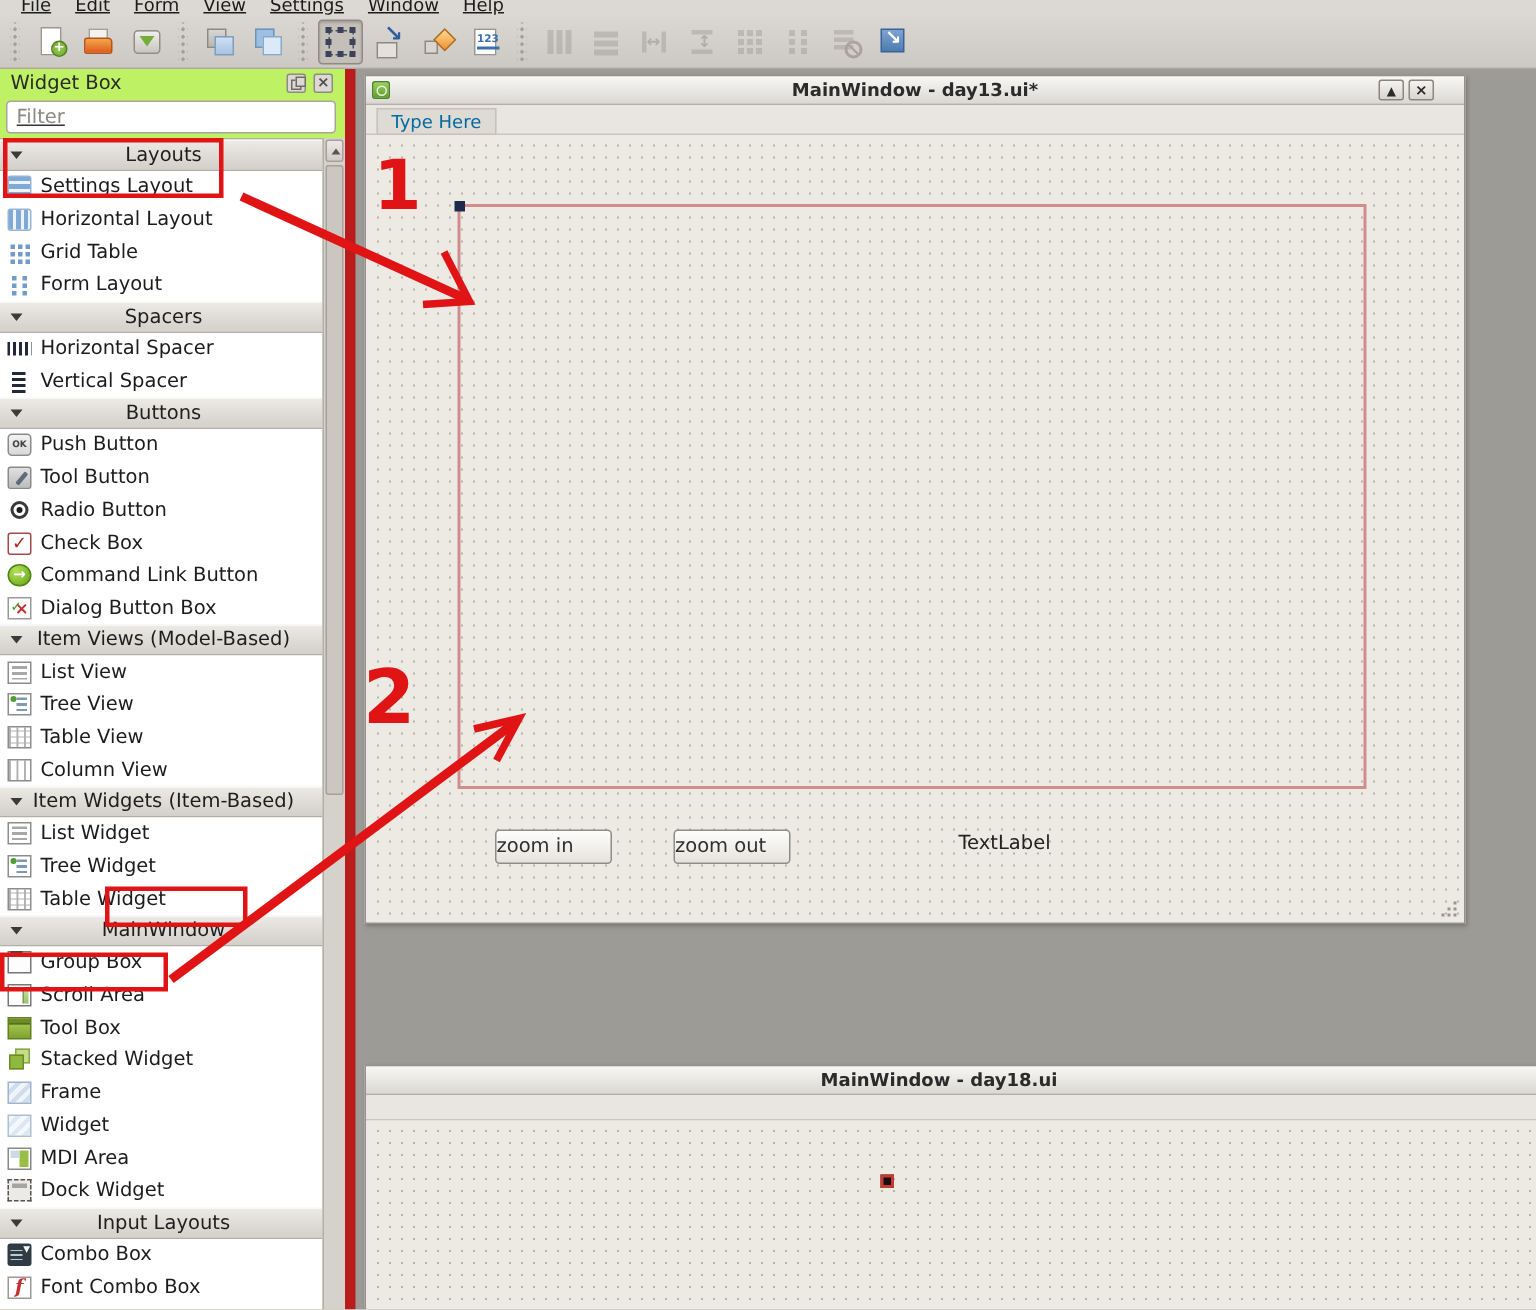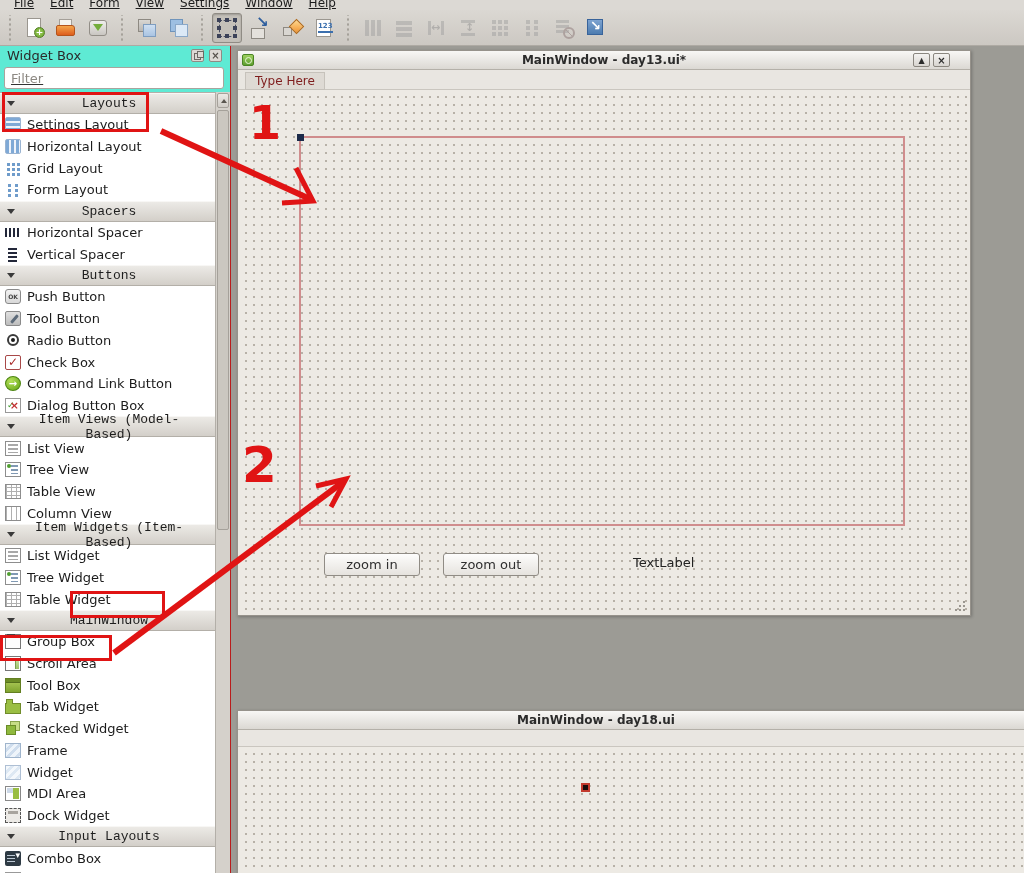--- a/index.html
+++ b/index.html
@@ -61,38 +61,38 @@
       box-shadow:6px 0 #9f9f9f,12px 0 #9f9f9f,0 6px #9f9f9f,6px 6px #9f9f9f,12px 6px #9f9f9f,0 12px #9f9f9f,6px 12px #9f9f9f,12px 12px #9f9f9f;}
   [data-icon="layout-form"]::before{left:5px;top:3px;width:4px;height:4px;background:#9f9f9f;
       box-shadow:8px 0 #9f9f9f,0 6px #9f9f9f,8px 6px #9f9f9f,0 12px #9f9f9f,8px 12px #9f9f9f;}
   [data-icon="break-layout"]::before{left:3px;top:3px;width:13px;height:3px;background:#9f9f9f;box-shadow:0 5px #9f9f9f,0 10px #9f9f9f;}
   [data-icon="break-layout"]::after{right:0;bottom:0;width:8px;height:8px;border:2px solid #b06868;border-radius:50%;
       background:linear-gradient(45deg,transparent 44%,#b06868 44% 56%,transparent 56%);}
   [data-icon="adjust-size"]::before{left:2px;top:2px;width:16px;height:16px;
       background:linear-gradient(#7da3d0,#4d7cb0);border:1px solid #38639a;box-sizing:border-box;}
   [data-icon="adjust-size"]::after{content:"↘";left:5px;top:1px;color:#fff;font:bold 13px/16px "DejaVu Sans",sans-serif;}
   
-  #widgetbox{position:absolute;left:0;top:46px;width:230px;bottom:0;background:#5eead4;}
+  #widgetbox{position:absolute;left:0;top:46px;width:230px;bottom:0;background:#bef264;}
   #wb-titlerow{position:absolute;left:0;top:0;width:100%;height:18px;}
   #wb-title{position:absolute;left:7px;top:2px;font-size:13px;color:#2b2b2b;}
   .wb-btn{position:absolute;top:3px;width:13px;height:13px;border:1px solid #8f8b84;border-radius:2px;
           background:#dcd9d4;box-sizing:border-box;}
   #wb-float{right:26px;}
   #wb-float::before{content:"";position:absolute;left:2px;top:3px;width:5px;height:5px;border:1px solid #6e6a64;}
   #wb-float::after{content:"";position:absolute;left:5px;top:1px;width:5px;height:5px;border:1px solid #6e6a64;background:#dcd9d4;}
   #wb-close{right:8px;color:#54504a;font:bold 10px/11px "DejaVu Sans",sans-serif;text-align:center;}
   #wb-filter{position:absolute;left:4px;top:21px;width:220px;height:22px;box-sizing:border-box;
       border:1px solid #a9a49d;border-radius:3px;background:#fff;padding:0 6px;font-size:13px;
       font-family:"DejaVu Sans","Liberation Sans",sans-serif;color:#333;text-decoration:underline;}
   #wb-filter::placeholder{color:#8d8983;}
   #wb-list{position:absolute;left:0;top:46px;width:215px;bottom:0;background:#fff;
            border-top:1px solid #b3afa8;overflow:hidden;}
   .wb-cat{height:21px;display:flex;align-items:center;font-size:13px;color:#1e1e1e;
           background:linear-gradient(#eceae6,#d3cfc9);
-          border-top:1px solid #f8f7f5;border-bottom:1px solid #b3afa8;box-sizing:border-box;font-family:Liberation Mono, monospace;}
+          border-top:1px solid #f8f7f5;border-bottom:1px solid #b3afa8;box-sizing:border-box;}
   .wb-cat .tri{width:0;height:0;margin:0 6px 0 7px;border-left:4px solid transparent;
           border-right:4px solid transparent;border-top:5px solid #3a3a3a;}
   .wb-cat .cat-label{flex:1;text-align:center;margin-right:18px;}
   .wb-item{height:21.7px;display:flex;align-items:center;padding-left:3px;font-size:13px;color:#1c1c1c;background:#fff;}
   
   .wicon{width:16px;height:15px;position:relative;margin:0 6px 0 2px;flex:none;box-sizing:border-box;display:block;}
   .wicon::before,.wicon::after{position:absolute;content:"";box-sizing:border-box;}
   [data-icon="vertical-layout"]{background:repeating-linear-gradient(180deg,#7fa9d6 0 3px,#eef3fa 3px 5px);border:1px solid #9ab4d2;border-radius:2px;}
   [data-icon="horizontal-layout"]{background:repeating-linear-gradient(90deg,#7fa9d6 0 3px,#eef3fa 3px 5px);border:1px solid #9ab4d2;border-radius:2px;}
   [data-icon="grid-layout"]::before{left:2px;top:2px;width:3px;height:3px;background:#6f9ccb;
@@ -156,55 +156,55 @@
       font:italic bold 13px/14px "DejaVu Serif","Liberation Serif",serif;}
   
   #wb-scroll{position:absolute;right:0;top:46px;width:15px;bottom:0;background:#d5d1cb;border-left:1px solid #b3afa8;box-sizing:border-box;}
   #wb-scroll-up{position:absolute;left:1px;top:1px;right:1px;height:15px;background:linear-gradient(#eceae6,#d0ccc6);
       border:1px solid #a5a19a;border-radius:2px;box-sizing:border-box;}
   #wb-scroll-up::before{content:"";position:absolute;left:3px;top:5px;border-left:3px solid transparent;
       border-right:3px solid transparent;border-bottom:4px solid #5a564f;}
   #wb-thumb{position:absolute;left:1px;top:18px;right:1px;height:420px;background:#cbc7c0;
       border:1px solid #a5a19a;border-radius:2px;box-sizing:border-box;}
   
-  #mdi{position:absolute;left:230px;top:46px;right:0;bottom:0;background:#9c9b95;border-left:1px solid #b91c1c;overflow:hidden;}
+  #mdi{position:absolute;left:230px;top:46px;right:0;bottom:0;background:#9c9b95;border-left:7px solid #b91c1c;overflow:hidden;}
   .dwin{position:absolute;background:#edeae4;border:1px solid #96928b;box-shadow:1px 1px 3px rgba(0,0,0,.25);box-sizing:border-box;}
   .dwin-titlebar{position:relative;height:19px;background:linear-gradient(#f8f7f5,#dbd8d3);
       border-bottom:1px solid #b4b0a9;box-sizing:border-box;}
   .dwin-title{position:absolute;left:0;top:2px;width:100%;text-align:center;
       font-size:12px;font-weight:bold;color:#2b2b2b;}
   .dwin-icon{position:absolute;left:4px;top:3px;width:12px;height:12px;border-radius:2px;
       background:linear-gradient(#9ed05e,#5d9e2f);border:1px solid #4a8424;box-sizing:border-box;}
   .dwin-icon::after{content:"";position:absolute;left:2px;top:2px;width:5px;height:5px;
       border:1px solid #e8f5d8;border-radius:50%;}
   .cap-btn{position:absolute;top:2px;width:17px;height:14px;border:1px solid #8a867f;border-radius:2px;
       background:linear-gradient(#f4f3f1,#d8d5d0);text-align:center;color:#2b2b2b;
       font:bold 8px/13px "DejaVu Sans",sans-serif;box-sizing:border-box;}
   #w1-max{right:40px;}
   #w1-close{right:20px;font-size:10px;}
   .dwin-menubar{position:relative;height:20px;background:#e9e6e1;border-bottom:1px solid #cac6bf;box-sizing:border-box;}
   #w1-typehere{position:absolute;left:7px;top:2px;height:16px;line-height:16px;padding:0 9px;
-      background:#dedad4;border:1px solid #c6c2bb;font-size:12px;color:#7f1d1d;box-sizing:content-box;}
+      background:#dedad4;border:1px solid #c6c2bb;font-size:12px;color:#0369a1;box-sizing:content-box;}
   .dotted{background-color:#edeae4;
       background-image:radial-gradient(circle,#b7b1a7 0.9px,transparent 1.05px);
       background-size:8px 8px;background-position:3px 3px;}
   #w1{left:6px;top:4px;width:734px;height:566px;}
   #w1-form{position:absolute;left:1px;right:1px;top:39px;bottom:1px;}
   #w1-scrollarea{position:absolute;left:60px;top:46px;width:606px;height:390px;border:2px solid #d08d8d;box-sizing:border-box;}
   #w1-scrollarea-handle{position:absolute;left:-4px;top:-4px;width:7px;height:7px;background:#1c2b4a;}
-  .qbtn{position:absolute;width:96px;height:23px;border:1px solid #908c85;border-radius:3px;
-      background:linear-gradient(#fdfdfc,#e6e3de);font-size:13px;color:#2f2f2f;text-align:center;line-height:21px;box-sizing:border-box;}
+  .qbtn{position:absolute;width:78px;height:23px;border:1px solid #908c85;border-radius:3px;
+      background:linear-gradient(#fdfdfc,#e6e3de);font-size:13px;color:#2f2f2f;line-height:21px;box-sizing:border-box;}
   #w1-zoomin{left:85px;top:463px;}
   #w1-zoomout{left:204px;top:463px;}
   #w1-textlabel{position:absolute;left:394px;top:465px;font-size:13px;color:#222;}
   #w1-sizegrip{position:absolute;right:3px;bottom:2px;width:13px;height:13px;}
   #w1-sizegrip::before{content:"";position:absolute;right:1px;bottom:1px;width:2px;height:2px;background:#9a968f;
       box-shadow:0 -4px #9a968f,0 -8px #9a968f,-4px 0 #9a968f,-8px 0 #9a968f,-4px -4px #9a968f;}
   #w2{left:6px;top:664px;width:900px;height:210px;}
-  #w2 .dwin-title{width:716px;}
+  #w2 .dwin-title{width:716px;margin-left:24px;}
   #w2-menubar{height:17px;}
   #w2-form{position:absolute;left:1px;right:1px;top:36px;bottom:1px;}
   #w2-handle{position:absolute;left:342px;top:36px;width:9px;height:9px;background:#1a0c0c;
       border:2px solid #c33a2e;box-sizing:border-box;}
   
   :root{--anno:#e01414;}
   .anno-box{position:absolute;border:3px solid var(--anno);pointer-events:none;box-sizing:border-box;}
   #anno-box-layouts{left:2px;top:92px;width:147px;height:40px;}
   #anno-box-containers{left:70px;top:591px;width:95px;height:27px;}
   #anno-box-scrollarea{left:0px;top:635px;width:112px;height:26px;}
@@ -298,21 +298,21 @@
         <div class="wb-item">
           <span class="wicon" data-icon="vertical-layout"></span>
           <span>Settings Layout</span>
         </div>
         <div class="wb-item">
           <span class="wicon" data-icon="horizontal-layout"></span>
           <span>Horizontal Layout</span>
         </div>
         <div class="wb-item">
           <span class="wicon" data-icon="grid-layout"></span>
-          <span>Grid Layout</span>
+          <span>Grid Table</span>
         </div>
         <div class="wb-item">
           <span class="wicon" data-icon="form-layout"></span>
           <span>Form Layout</span>
         </div>
         <div class="wb-cat">
           <span class="tri"></span>
           <span class="cat-label">Spacers</span>
         </div>
         <div class="wb-item">
@@ -395,24 +395,20 @@
           <span class="wicon" data-icon="group-box"></span>
           <span>Group Box</span>
         </div>
         <div class="wb-item">
           <span class="wicon" data-icon="scroll-area"></span>
           <span>Scroll Area</span>
         </div>
         <div class="wb-item">
           <span class="wicon" data-icon="tool-box"></span>
           <span>Tool Box</span>
-        </div>
-        <div class="wb-item">
-          <span class="wicon" data-icon="tab-widget"></span>
-          <span>Tab Widget</span>
         </div>
         <div class="wb-item">
           <span class="wicon" data-icon="stacked-widget"></span>
           <span>Stacked Widget</span>
         </div>
         <div class="wb-item">
           <span class="wicon" data-icon="frame"></span>
           <span>Frame</span>
         </div>
         <div class="wb-item">

